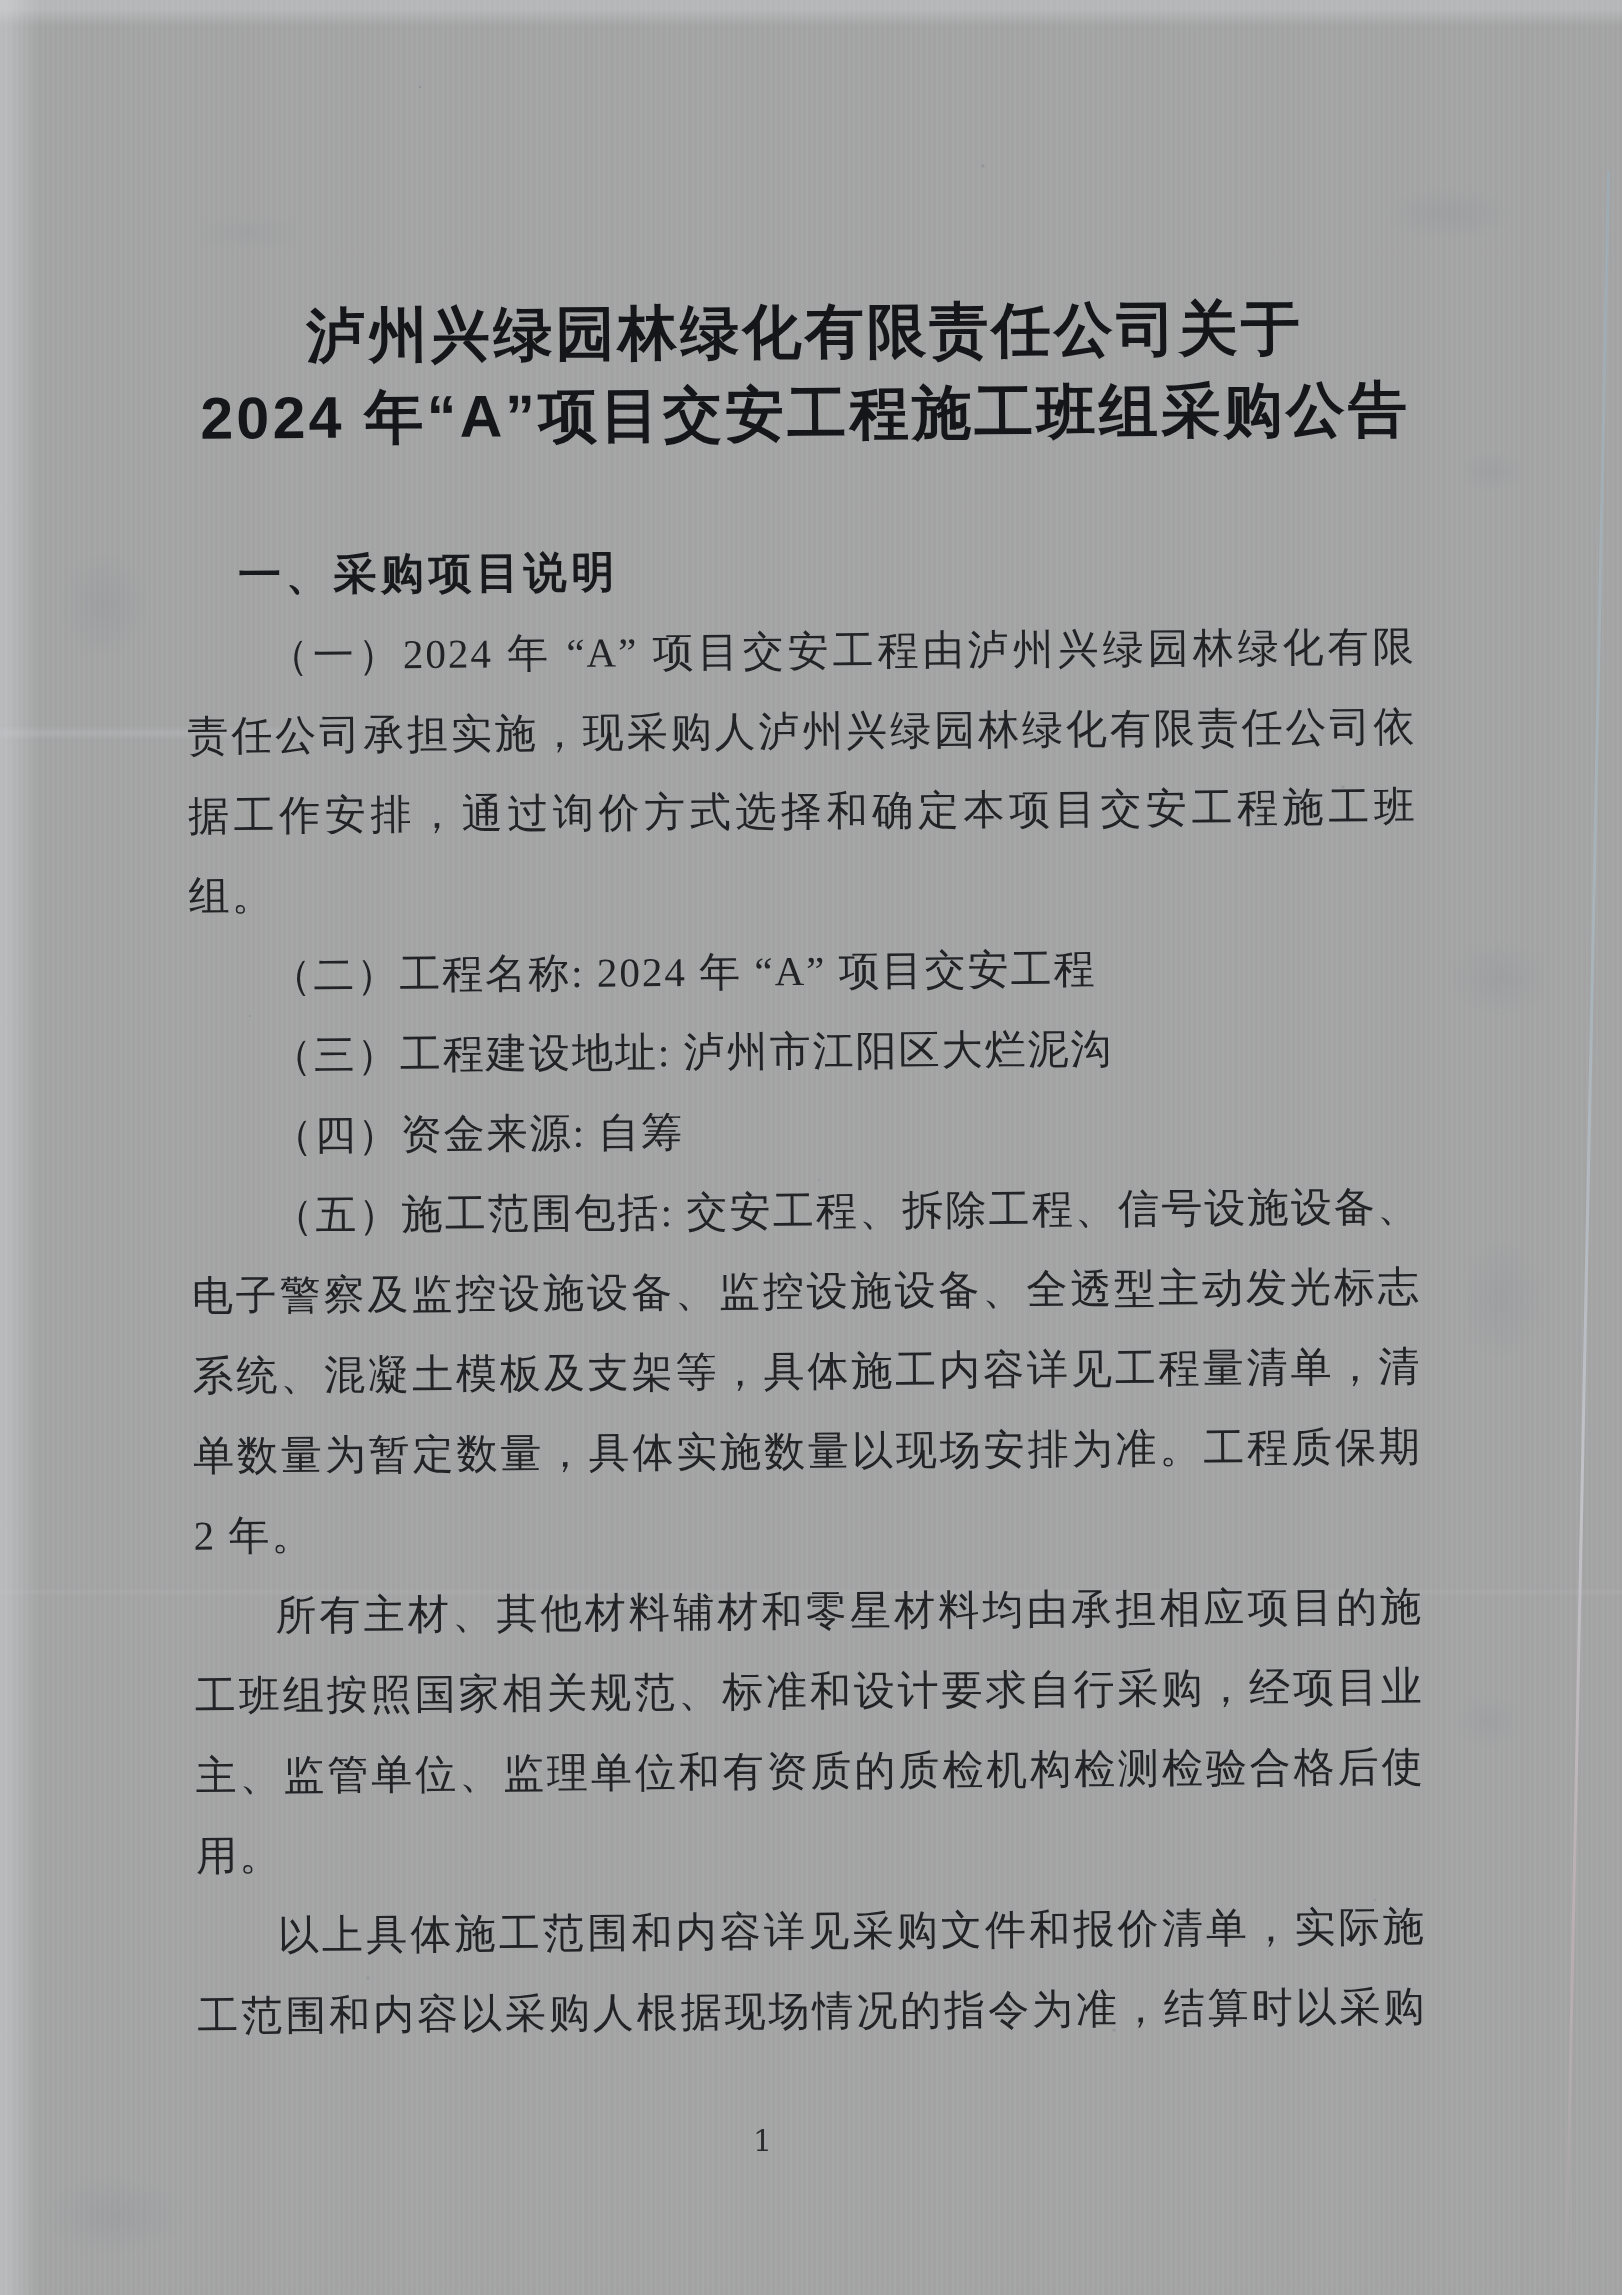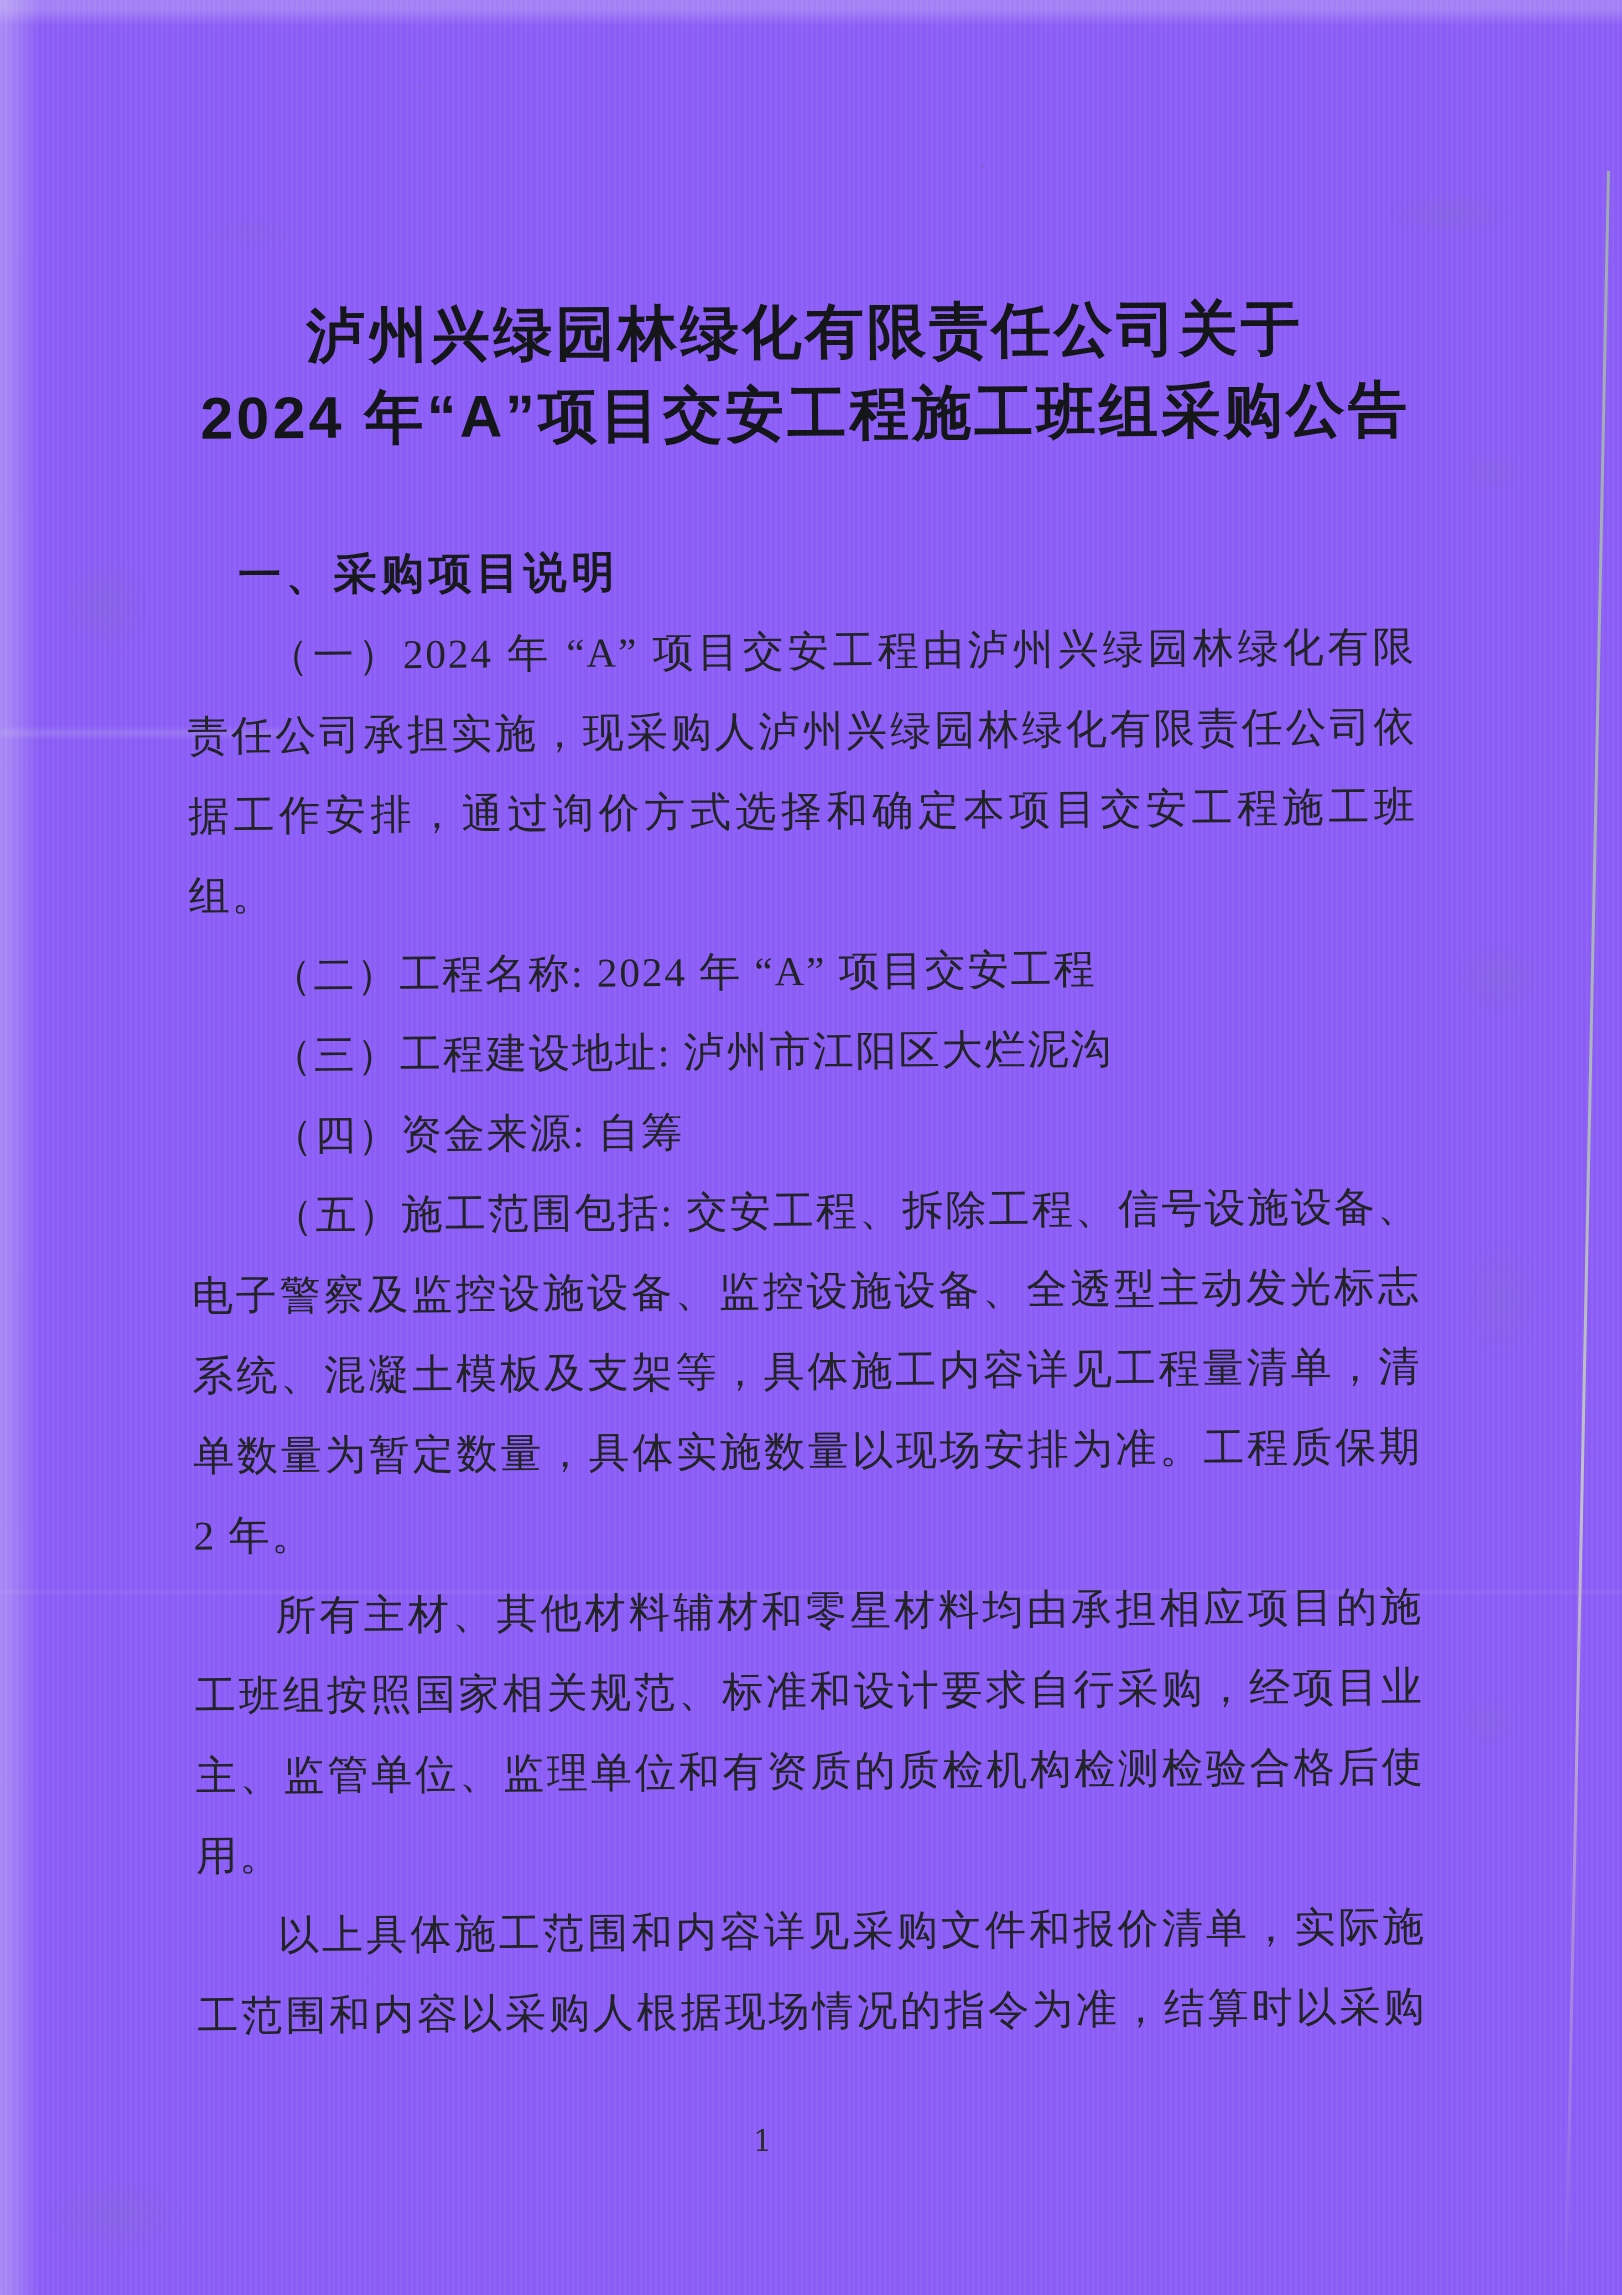--- a/index.html
+++ b/index.html
@@ -1,19 +1,19 @@
 <!DOCTYPE html>
 <html style="font-size:10.5px"><head>
 <meta charset="utf-8">
 <style>
   html,body{margin:0;padding:0;background:#e8e8e8;}
   .page{
     position:relative;
     width:1623px;height:2295px;
-    background:#8b5cf6;
+    background:#a3a3a3;
     overflow:hidden;
     font-family:"Liberation Serif","DejaVu Serif",serif;
     color:#1c1e20;
   }
   
   .texture{
     position:absolute;inset:0;
     background:
       repeating-linear-gradient(90deg, rgba(205,216,226,.07) 0 2px, rgba(255,255,255,0) 2px 5.2px),
       linear-gradient(180deg, rgba(236,240,244,.25) 0 9.2px, rgba(255,255,255,0) 26px),

